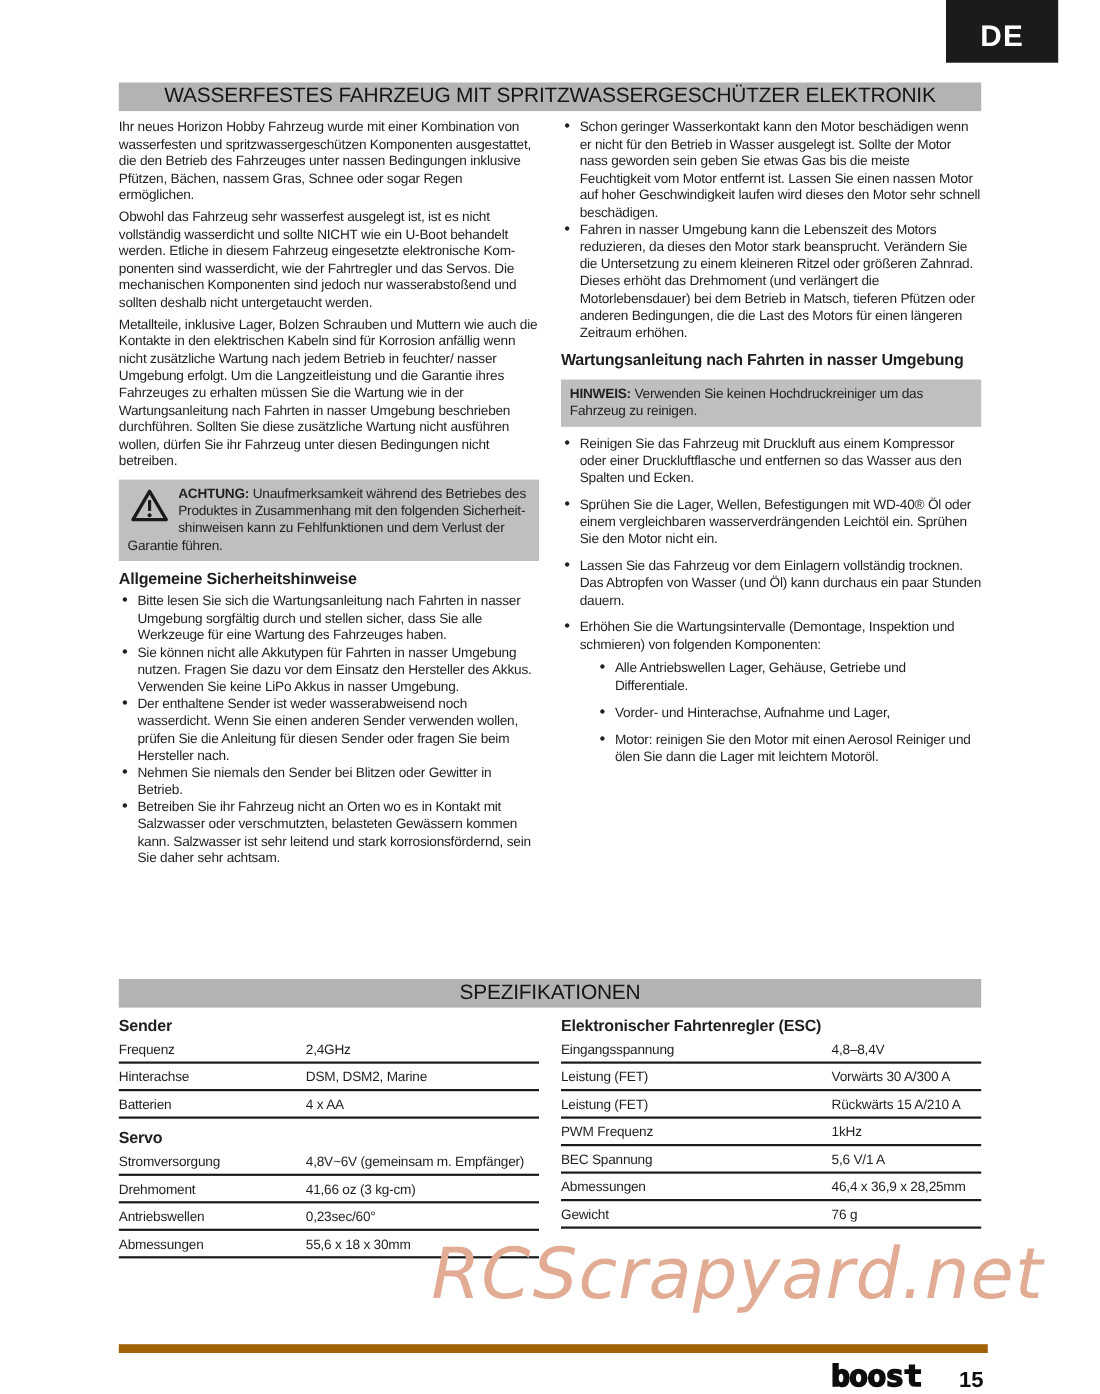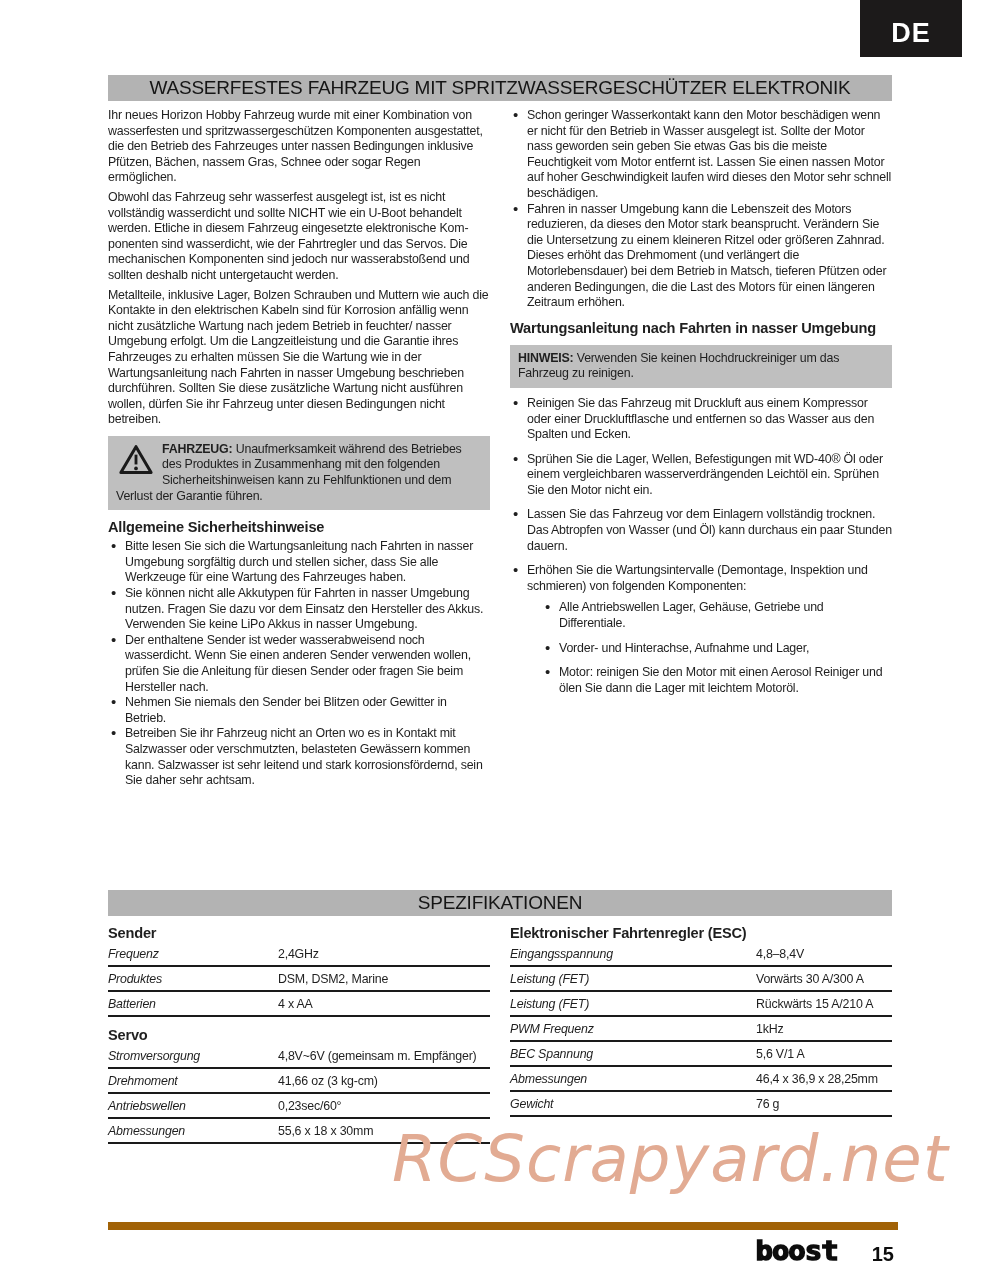--- a/index.html
+++ b/index.html
@@ -40,21 +40,21 @@
   
   .graybox{background:#bfbfbf;padding:6px 8px;margin:8px 0 8px 0;}
   .graybox .lbl{font-weight:bold;}
   .warn-tri{float:left;width:36px;height:32px;margin:2px 8px 2px 2px;}
   
   .spec-columns{display:flex;gap:20px;margin-top:9px;}
   .spec-col{width:382px;font-size:12.4px;letter-spacing:-0.2px;}
   .spec-head{font-size:14.6px;font-weight:bold;margin:10px 0 1px 0;}
   .spec-head.first{margin-top:0;}
   .spec-row{display:flex;border-bottom:2px solid #1a1a1a;height:23px;align-items:center;}
-  .spec-row .k{width:170px;flex:none;font-style:italic;}
+  .spec-row .k{width:170px;flex:none;}
   .spec-col.esc .spec-row .k{width:246px;}
   .spec-row .v{flex:1;}
   
   .watermark{
     position:absolute;left:392px;top:1122px;z-index:5;pointer-events:none;
     font-family:"DejaVu Sans", sans-serif;font-style:italic;
     font-size:64px;color:#e2ab93;letter-spacing:1px;white-space:nowrap;
   }
   
   .footer{position:absolute;left:108px;top:1222px;width:790px;border-top:8px solid #a16207;}
@@ -88,21 +88,21 @@
         <p>Ihr neues Horizon Hobby Fahrzeug wurde mit einer Kombination von wasserfesten und spritzwassergeschützen Komponenten ausges­tattet, die den Betrieb des Fahrzeuges unter nassen Bedingungen inklusive Pfützen, Bächen, nassem Gras, Schnee oder sogar Regen ermöglichen.</p>
         <p>Obwohl das Fahrzeug sehr wasserfest ausgelegt ist, ist es nicht vollständig wasserdicht und sollte NICHT wie ein U-Boot behandelt werden. Etliche in diesem Fahrzeug eingesetzte elektronische Kom­ponenten sind wasserdicht, wie der Fahrtregler und das Servos. Die mechanischen Komponenten sind jedoch nur wasserabstoßend und sollten deshalb nicht untergetaucht werden.</p>
         <p>Metallteile, inklusive Lager, Bolzen Schrauben und Muttern wie auch die Kontakte in den elektrischen Kabeln sind für Korrosion anfällig wenn nicht zusätzliche Wartung nach jedem Betrieb in feuchter/ nasser Umgebung erfolgt. Um die Langzeitleistung und die Garantie ihres Fahrzeuges zu erhalten müssen Sie die Wartung wie in der Wartungsanleitung nach Fahrten in nasser Umgebung beschrieben durchführen. Sollten Sie diese zusätzliche Wartung nicht ausführen wollen, dürfen Sie ihr Fahrzeug unter diesen Bedingungen nicht betreiben.</p>
 
         <div class="graybox">
           <svg class="warn-tri" viewBox="0 0 40 36" xmlns="http://www.w3.org/2000/svg">
             <path d="M20 3 L37 32 L3 32 Z" fill="none" stroke="#1a1a1a" stroke-width="3.4" stroke-linejoin="round"></path>
             <rect x="18.4" y="12" width="3.2" height="11" fill="#1a1a1a"></rect>
             <circle cx="20" cy="27.5" r="2.1" fill="#1a1a1a"></circle>
           </svg>
-          <span class="lbl">FAHRZEUG:</span>
+          <span class="lbl">ACHTUNG:</span>
           <span>Unaufmerksamkeit während des Betriebes des Produktes in Zusammenhang mit den folgenden Sicherheit­shinweisen kann zu Fehlfunktionen und dem Verlust der Garantie führen.</span>
         </div>
 
         <h3 class="subhead">Allgemeine Sicherheitshinweise</h3>
         <ul class="blist">
           <li>Bitte lesen Sie sich die Wartungsanleitung nach Fahrten in nasser Umgebung sorgfältig durch und stellen sicher, dass Sie alle Werkzeuge für eine Wartung des Fahrzeuges haben.</li>
           <li>Sie können nicht alle Akkutypen für Fahrten in nasser Umgebung nutzen. Fragen Sie dazu vor dem Einsatz den Hersteller des Akkus. Verwenden Sie keine LiPo Akkus in nasser Umgebung.</li>
           <li>Der enthaltene Sender ist weder wasserabweisend noch wasserdicht.  Wenn Sie einen anderen Sender verwenden wollen, prüfen Sie die Anleitung für diesen Sender oder fragen Sie beim Hersteller nach.</li>
           <li>Nehmen Sie niemals den Sender bei Blitzen oder Gewitter in Betrieb.</li>
           <li>Betreiben Sie ihr Fahrzeug nicht an Orten wo es in Kontakt mit Salzwasser oder verschmutzten, belasteten Gewässern kommen kann. Salzwasser ist sehr leitend und stark korrosionsfördernd, sein Sie daher sehr achtsam.</li>
@@ -144,21 +144,21 @@
 
     <div class="spec-columns">
 
       <div class="spec-col">
         <div class="spec-head first">Sender</div>
         <div class="spec-row">
           <span class="k">Frequenz</span>
           <span class="v">2,4GHz</span>
         </div>
         <div class="spec-row">
-          <span class="k">Produktes</span>
+          <span class="k">Hinterachse</span>
           <span class="v">DSM, DSM2, Marine</span>
         </div>
         <div class="spec-row">
           <span class="k">Batterien</span>
           <span class="v">4 x AA</span>
         </div>
 
         <div class="spec-head">Servo</div>
         <div class="spec-row">
           <span class="k">Stromversorgung</span>

